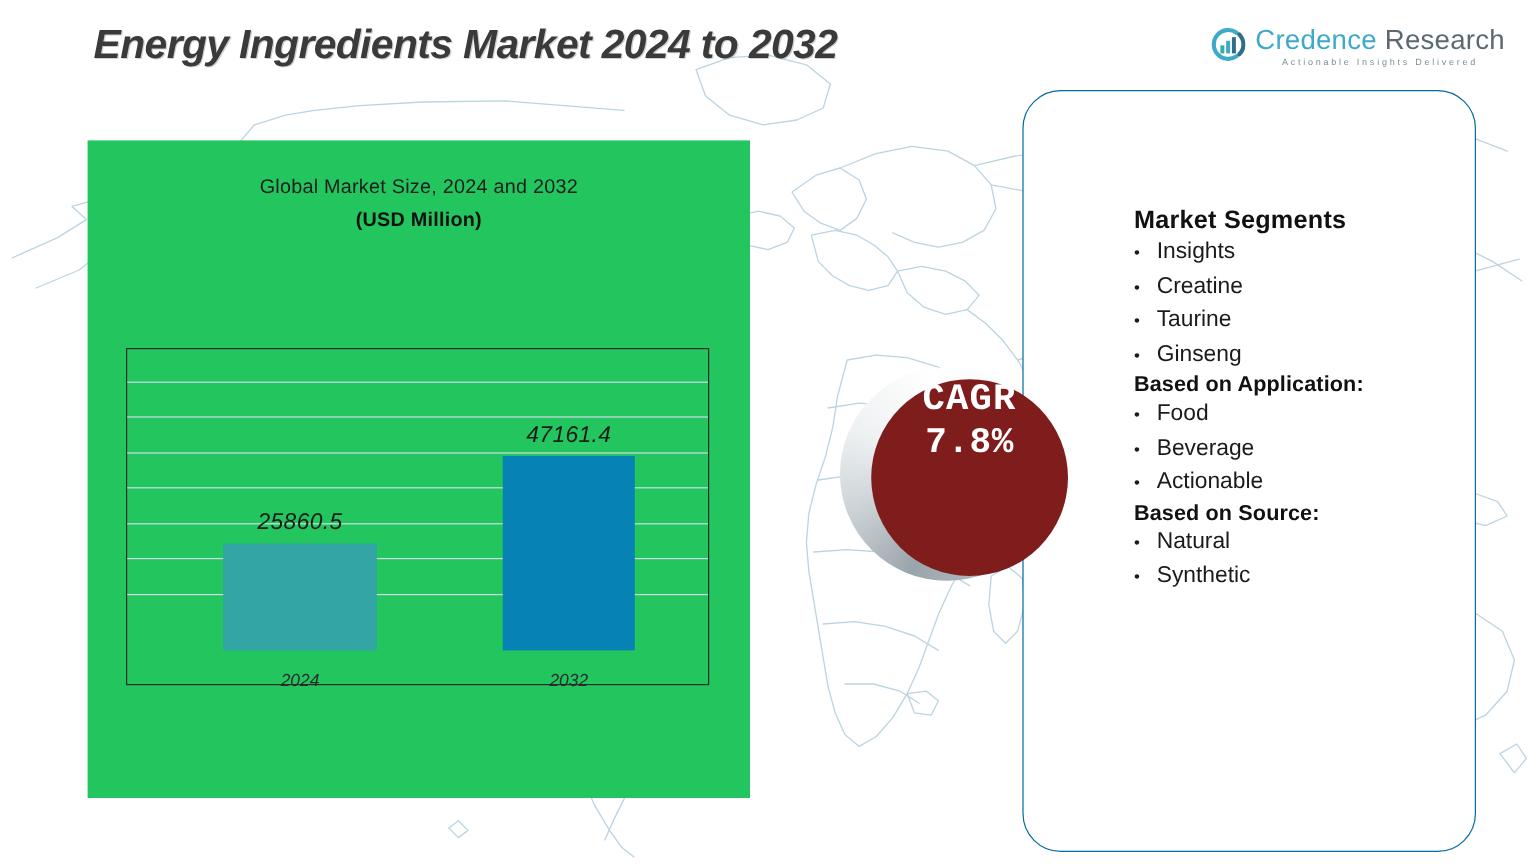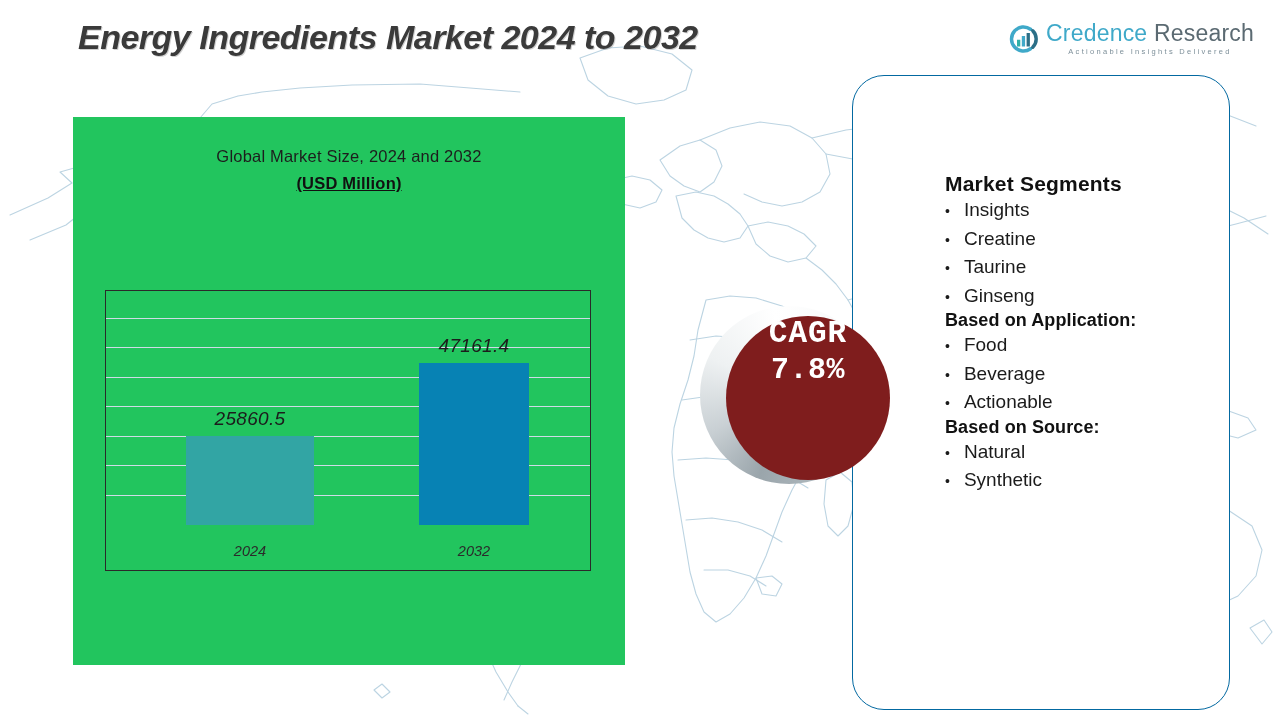--- a/index.html
+++ b/index.html
@@ -24,21 +24,21 @@
     font-size:34px; font-weight:bold; font-style:italic;
     letter-spacing:-0.5px;
     color:#3a3a3a;
     font-family:"Liberation Sans", sans-serif;
     z-index:6;
     text-shadow:1px 1px 0 rgba(120,120,120,0.35);
   }
 
   #brand-logo {
     position:absolute; right:26px; top:22px;
-    display:flex; align-items:center; gap:8px;
+    display:flex; gap:8px;
     z-index:6;
   }
   #brand-logo .mark { width:30px; height:30px; flex:0 0 30px; }
   #brand-logo .wordwrap { display:flex; flex-direction:column; line-height:1; }
   #brand-logo .word {
     font-size:23px; color:#5b6a72; letter-spacing:0.2px; white-space:nowrap;
   }
   #brand-logo .word .c1 { color:#3fa9c9; }
   #brand-logo .tagline {
     font-size:7.5px; color:#7d8f99; letter-spacing:2.3px;
@@ -56,38 +56,37 @@
     position:absolute; left:0; right:0; top:30px;
     text-align:center;
     font-size:16.5px; color:#1d1d1d; letter-spacing:0.2px;
     z-index:4;
   }
   #chart-subheading {
     position:absolute; left:0; right:0; top:57px;
     text-align:center;
     font-size:16.5px; font-weight:bold; color:#111; letter-spacing:0.2px;
     z-index:4;
-    text-decoration:underline;
   }
 
   
   #plot-box {
     position:absolute; left:105px; top:290px; width:486px; height:281px;
     border:1.4px solid #2a2a2a;
     background:transparent;
     z-index:3;
   }
   #gridlines { position:absolute; inset:0; }
   #gridlines .gl {
     position:absolute; left:0; right:0; height:1px;
     background:#cfdbe6;
   }
 
   .bar-col {
-    position:absolute; bottom:45px;
+    position:absolute; bottom:28px;
     display:flex; flex-direction:column; align-items:flex-start;font-style:italic;
   }
   .bar-col .bar { width:100%; }
   .bar-value {
     position:absolute; left:50%; transform:translateX(-50%);
     white-space:nowrap;
     font-size:19px; color:#1c1c1c; letter-spacing:0.3px;
   }
   .bar-cat {
     position:absolute; left:50%; transform:translateX(-50%);

